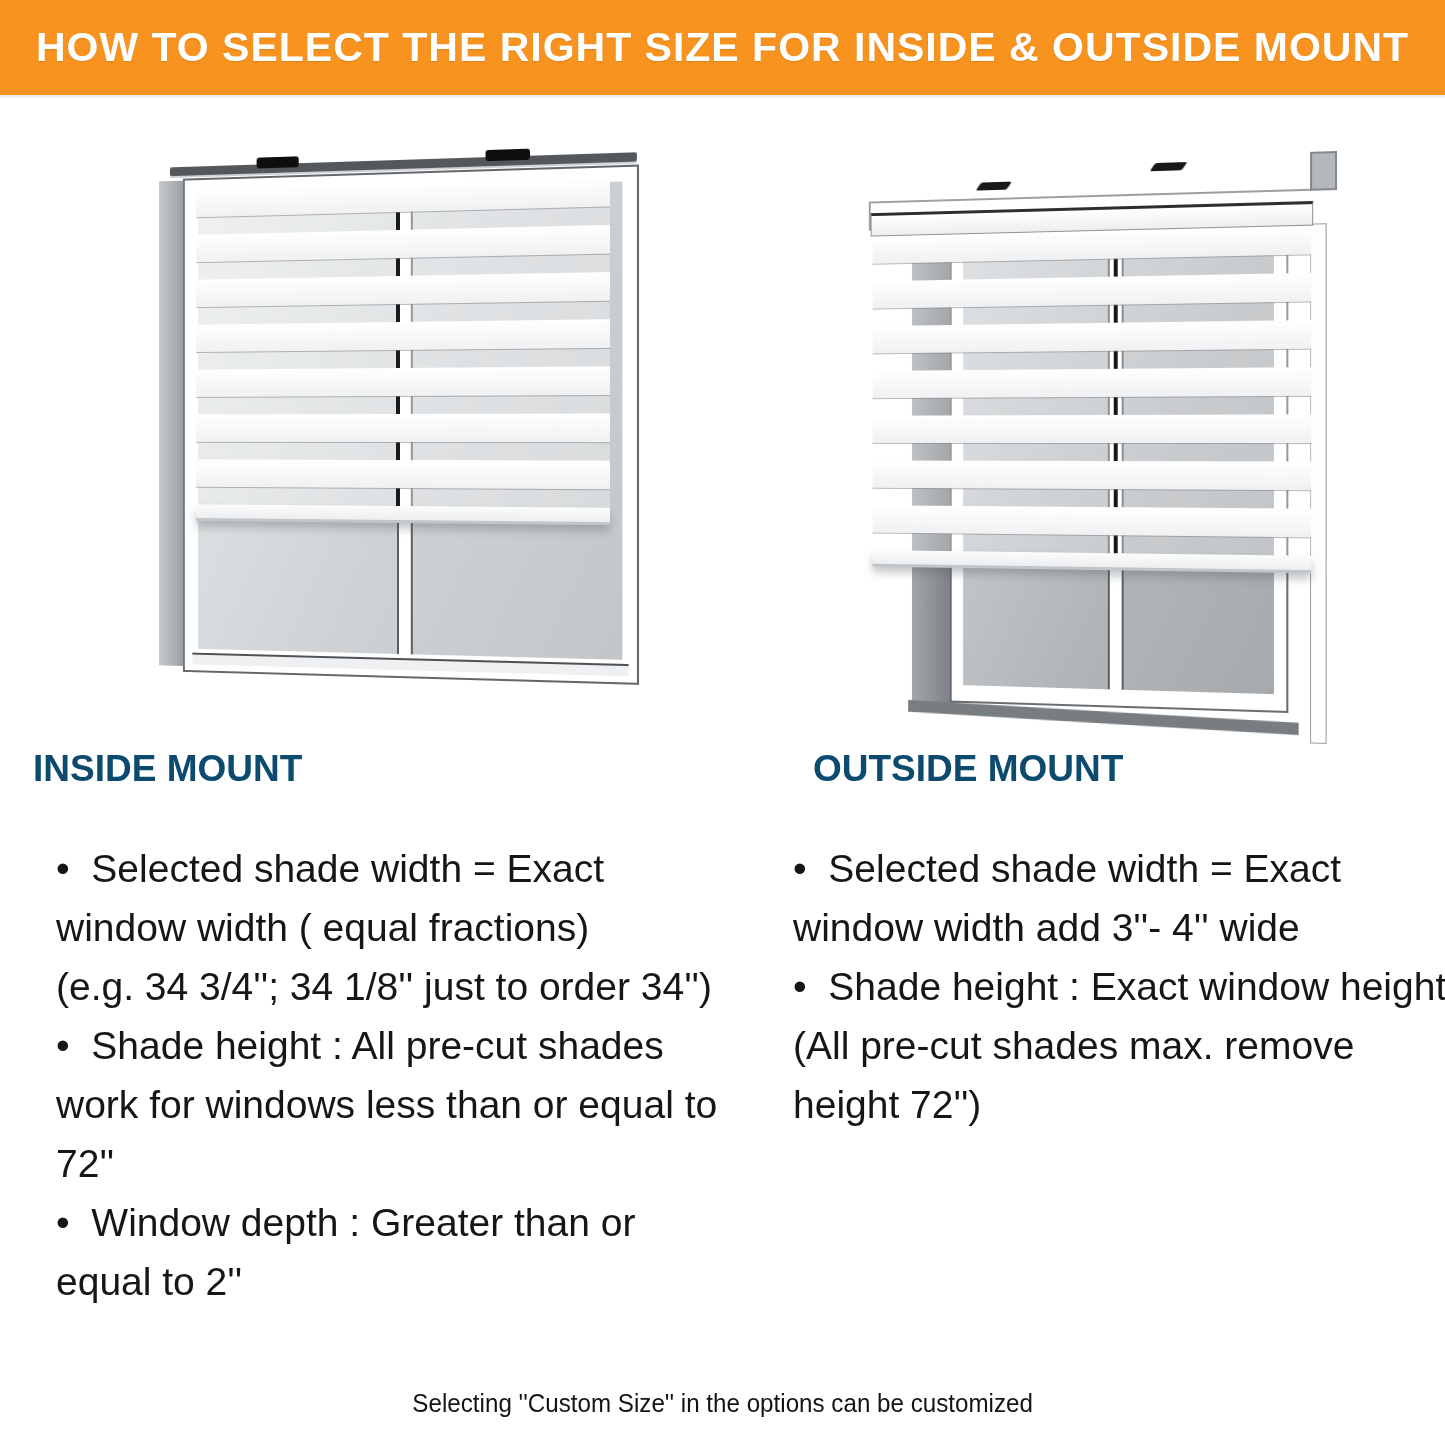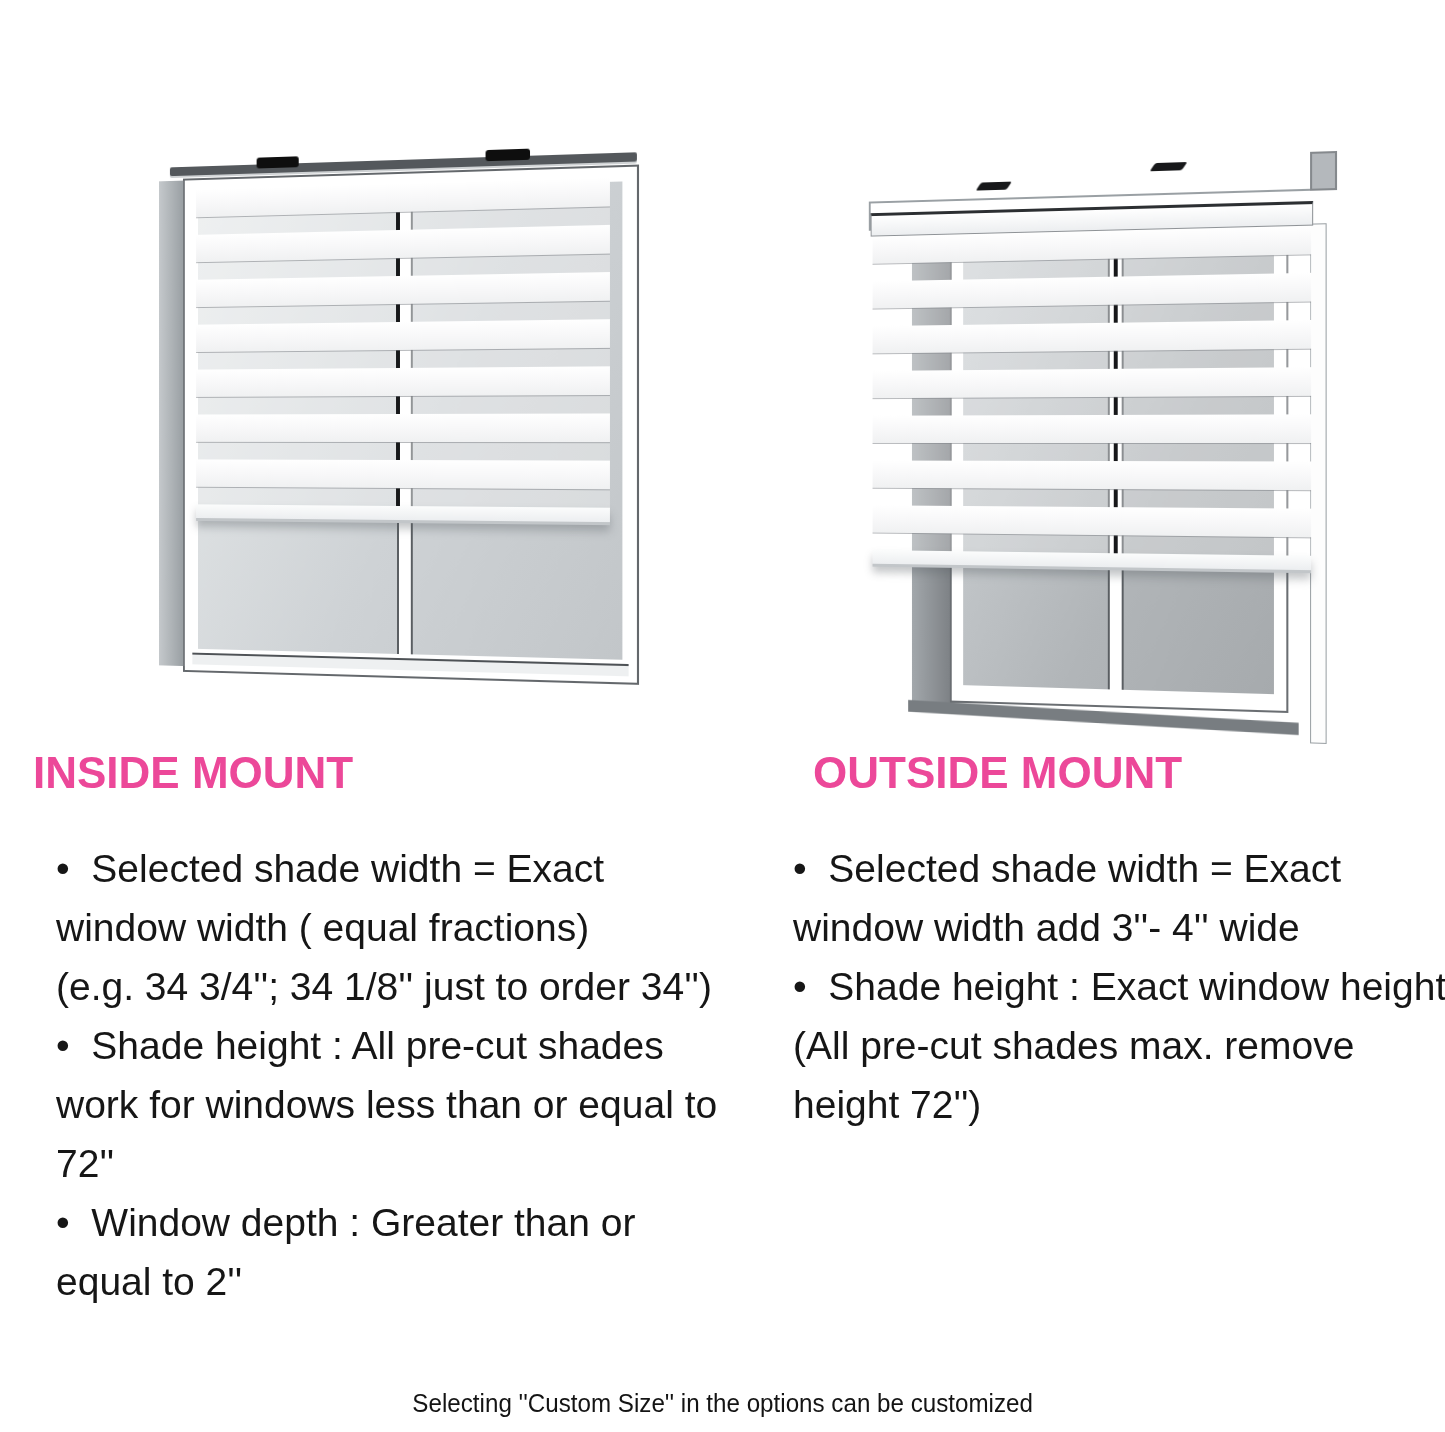--- a/index.html
+++ b/index.html
@@ -82,41 +82,44 @@
   .out-channel{position:absolute;right:14px;top:96px;width:14px;height:505px;
     background:#fdfdfd;border:1px solid #9aa0a4;z-index:0;}
   .out-headrail{position:absolute;left:8px;top:74px;width:450px;height:24px;z-index:2;
     background:linear-gradient(#ffffff,#eceef0);
     border:1px solid #8e9296;border-top:3px solid #2c2f32;box-sizing:border-box;}
   .out-shade{position:absolute;left:10px;top:98px;width:446px;z-index:1;
     background:rgba(255,255,255,.30);}
   .out-shade .gapstrip{left:251px;}
 
   
-  .heading{position:absolute;top:748px;margin:0;font-size:44px;font-weight:bold;
-    color:#ec4899;white-space:pre;}
+  .heading{position:absolute;top:748px;margin:0;font-size:37px;font-weight:bold;
+    color:#0c4a6e;white-space:pre;}
   .heading-inside{left:33px;}
   .heading-outside{left:785px;margin-left:28px;}
 
   
   .col{position:absolute;top:839px;font-size:39px;color:#161616;margin-left:28px;}
   .col .line{white-space:pre;line-height:59px;}
   .col-left{left:28px;width:700px;}
   .col-right{left:765px;width:680px;}
 
   
   .footer{position:absolute;left:0;top:1388px;width:1445px;text-align:center;
     font-size:26px;color:#141414;}
   .footer .footer-text{display:inline-block;transform:scaleX(.93);white-space:pre;}
 </style>
 </head>
 <body>
 
 <div class="page">
 
+  <header class="banner">
+    <span class="banner-text">HOW TO SELECT THE RIGHT SIZE FOR INSIDE &amp; OUTSIDE MOUNT</span>
+  </header>
 
   <div class="illo illo-inside" title="zebra shade mounted inside the window frame">
     <div class="win3d">
       <div class="in-headrail"></div>
       <div class="in-bracket in-b1"></div>
       <div class="in-bracket in-b2"></div>
       <div class="in-wall"></div>
       <div class="in-frame">
         <div class="in-interior">
           <div class="mullion"></div>

